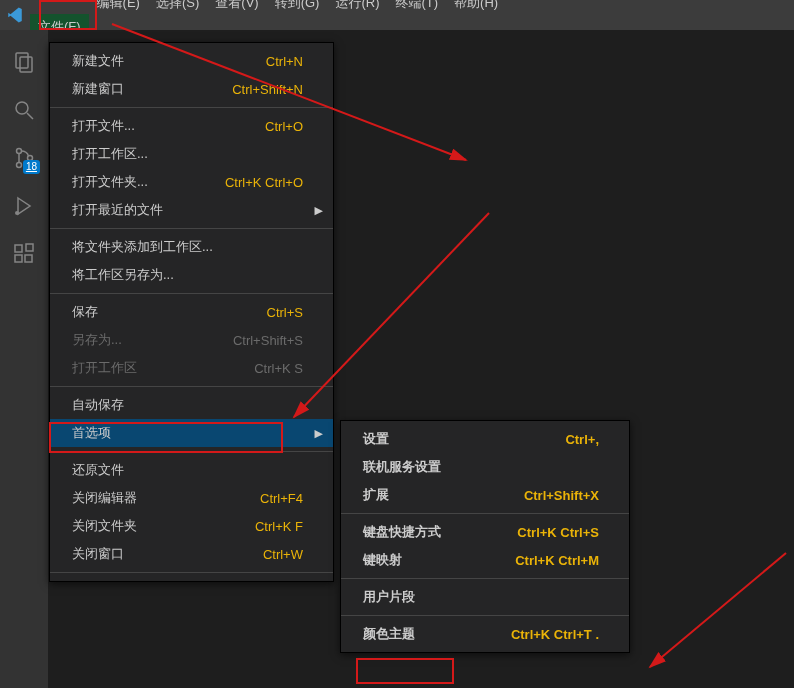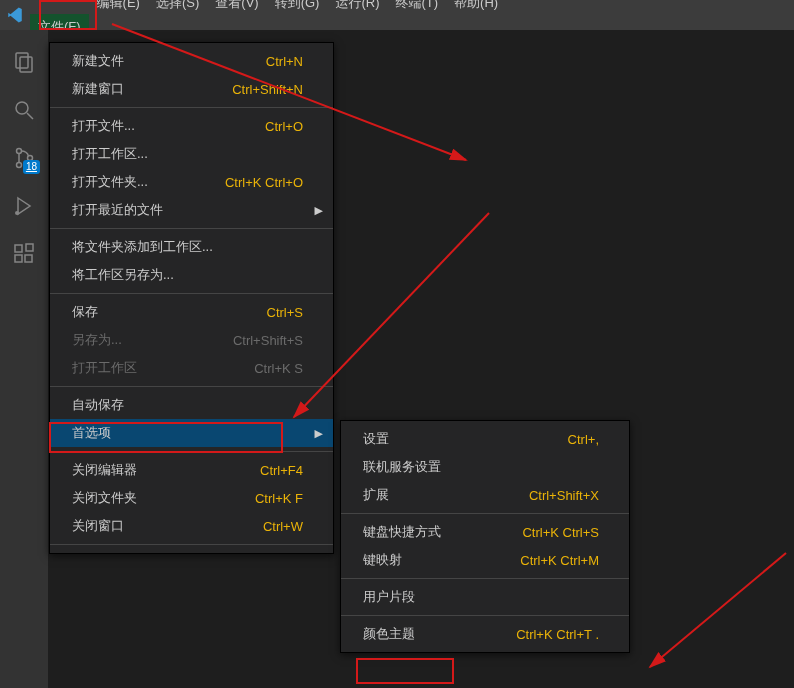--- a/index.html
+++ b/index.html
@@ -145,35 +145,38 @@
     <div class="sep"></div>
     <div class="ctx-row">
       <span>自动保存</span>
     </div>
     <div class="ctx-row hover">
       <span>首选项</span>
       <span class="arrow">▶</span>
     </div>
     <div class="sep"></div>
     <div class="ctx-row">
+      <span>还原文件</span>
+    </div>
+    <div class="ctx-row">
       <span>关闭编辑器</span>
       <span class="hotkey">Ctrl+F4</span>
     </div>
     <div class="ctx-row">
       <span>关闭文件夹</span>
       <span class="hotkey">Ctrl+K F</span>
     </div>
     <div class="ctx-row">
       <span>关闭窗口</span>
       <span class="hotkey">Ctrl+W</span>
     </div>
     <div class="sep"></div>
   </div>
 
-<div class="ctx" id="pref-menu" style="left:340px; top:420px; width:290px;">
+<div class="ctx" id="pref-menu" style="left:340px; top:420px; width:290px;font-weight:bold;">
     <div class="ctx-row">
       <span>设置</span>
       <span class="hotkey">Ctrl+,</span>
     </div>
     <div class="ctx-row">
       <span>联机服务设置</span>
     </div>
     <div class="ctx-row">
       <span>扩展</span>
       <span class="hotkey">Ctrl+Shift+X</span>

